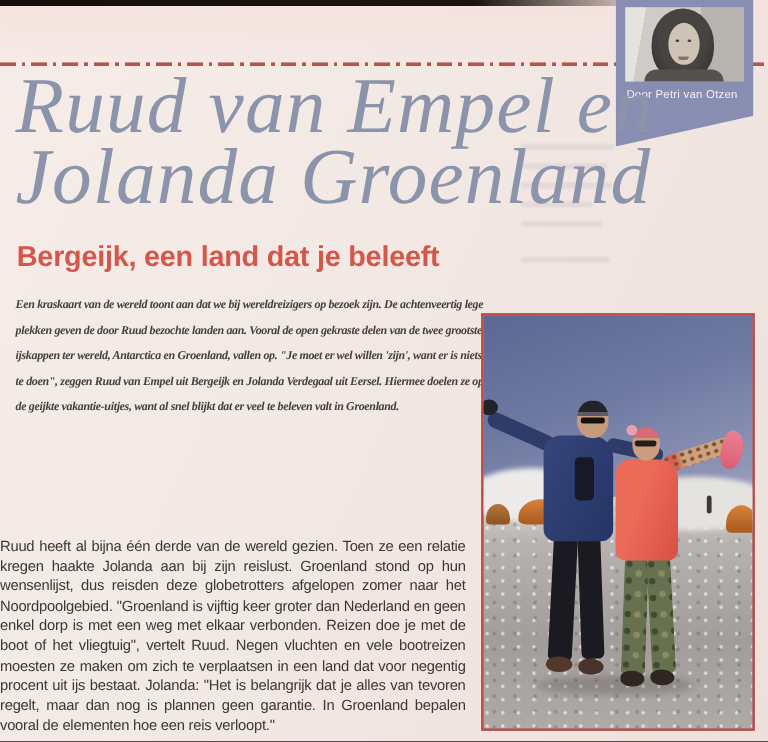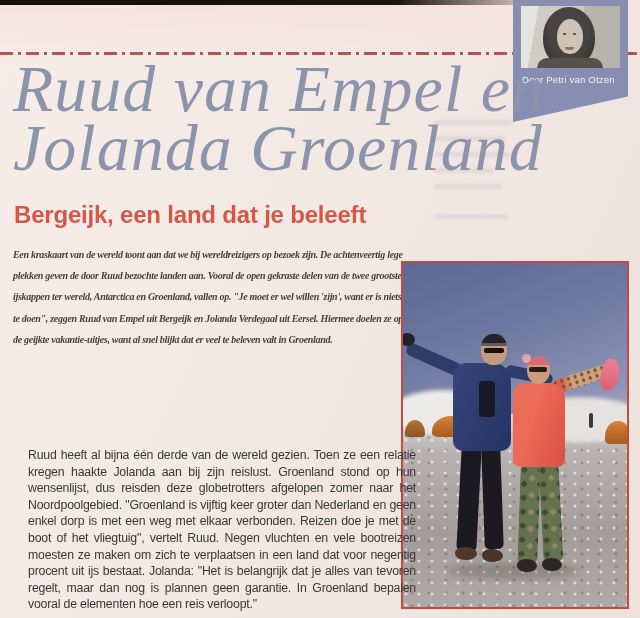--- a/index.html
+++ b/index.html
@@ -30,21 +30,21 @@
   
   .title{position:absolute;left:13px;top:59px;margin:0;font-family:"Liberation Serif",serif;
         font-style:italic;font-weight:400;font-size:66px;line-height:59px;color:#8b94aa;letter-spacing:1px;}
   .subtitle{position:absolute;left:14px;top:201px;margin:0;font-size:24px;font-weight:700;
         color:#d4574a;letter-spacing:-.2px;}
 
   
   .intro{position:absolute;left:13px;top:244px;width:392px;margin:0;
         font-family:"Liberation Serif",serif;font-style:italic;font-size:10px;
         line-height:21.2px;letter-spacing:-.3px;color:#48403c;font-weight:bold;}
-  .body-text{position:absolute;left:28px;top:447px;width:388px;margin:0;
+  .body-text{position:absolute;left:0;top:447px;width:388px;margin:0;
         font-size:12.3px;line-height:16.6px;letter-spacing:-.2px;color:#3b3735;text-align:justify;}
 
   
   .ghost{position:absolute;border-radius:3px;background:#8d87a0;opacity:.14;filter:blur(1px);}
 
   
   .photo-frame{position:absolute;left:401px;top:261px;width:228px;height:348px;box-sizing:border-box;
         border:2px solid #c14b40;background:#8d93b2;overflow:hidden;}
   .photo-frame *{position:absolute;}
   .sky{left:0;top:0;width:100%;height:46%;

